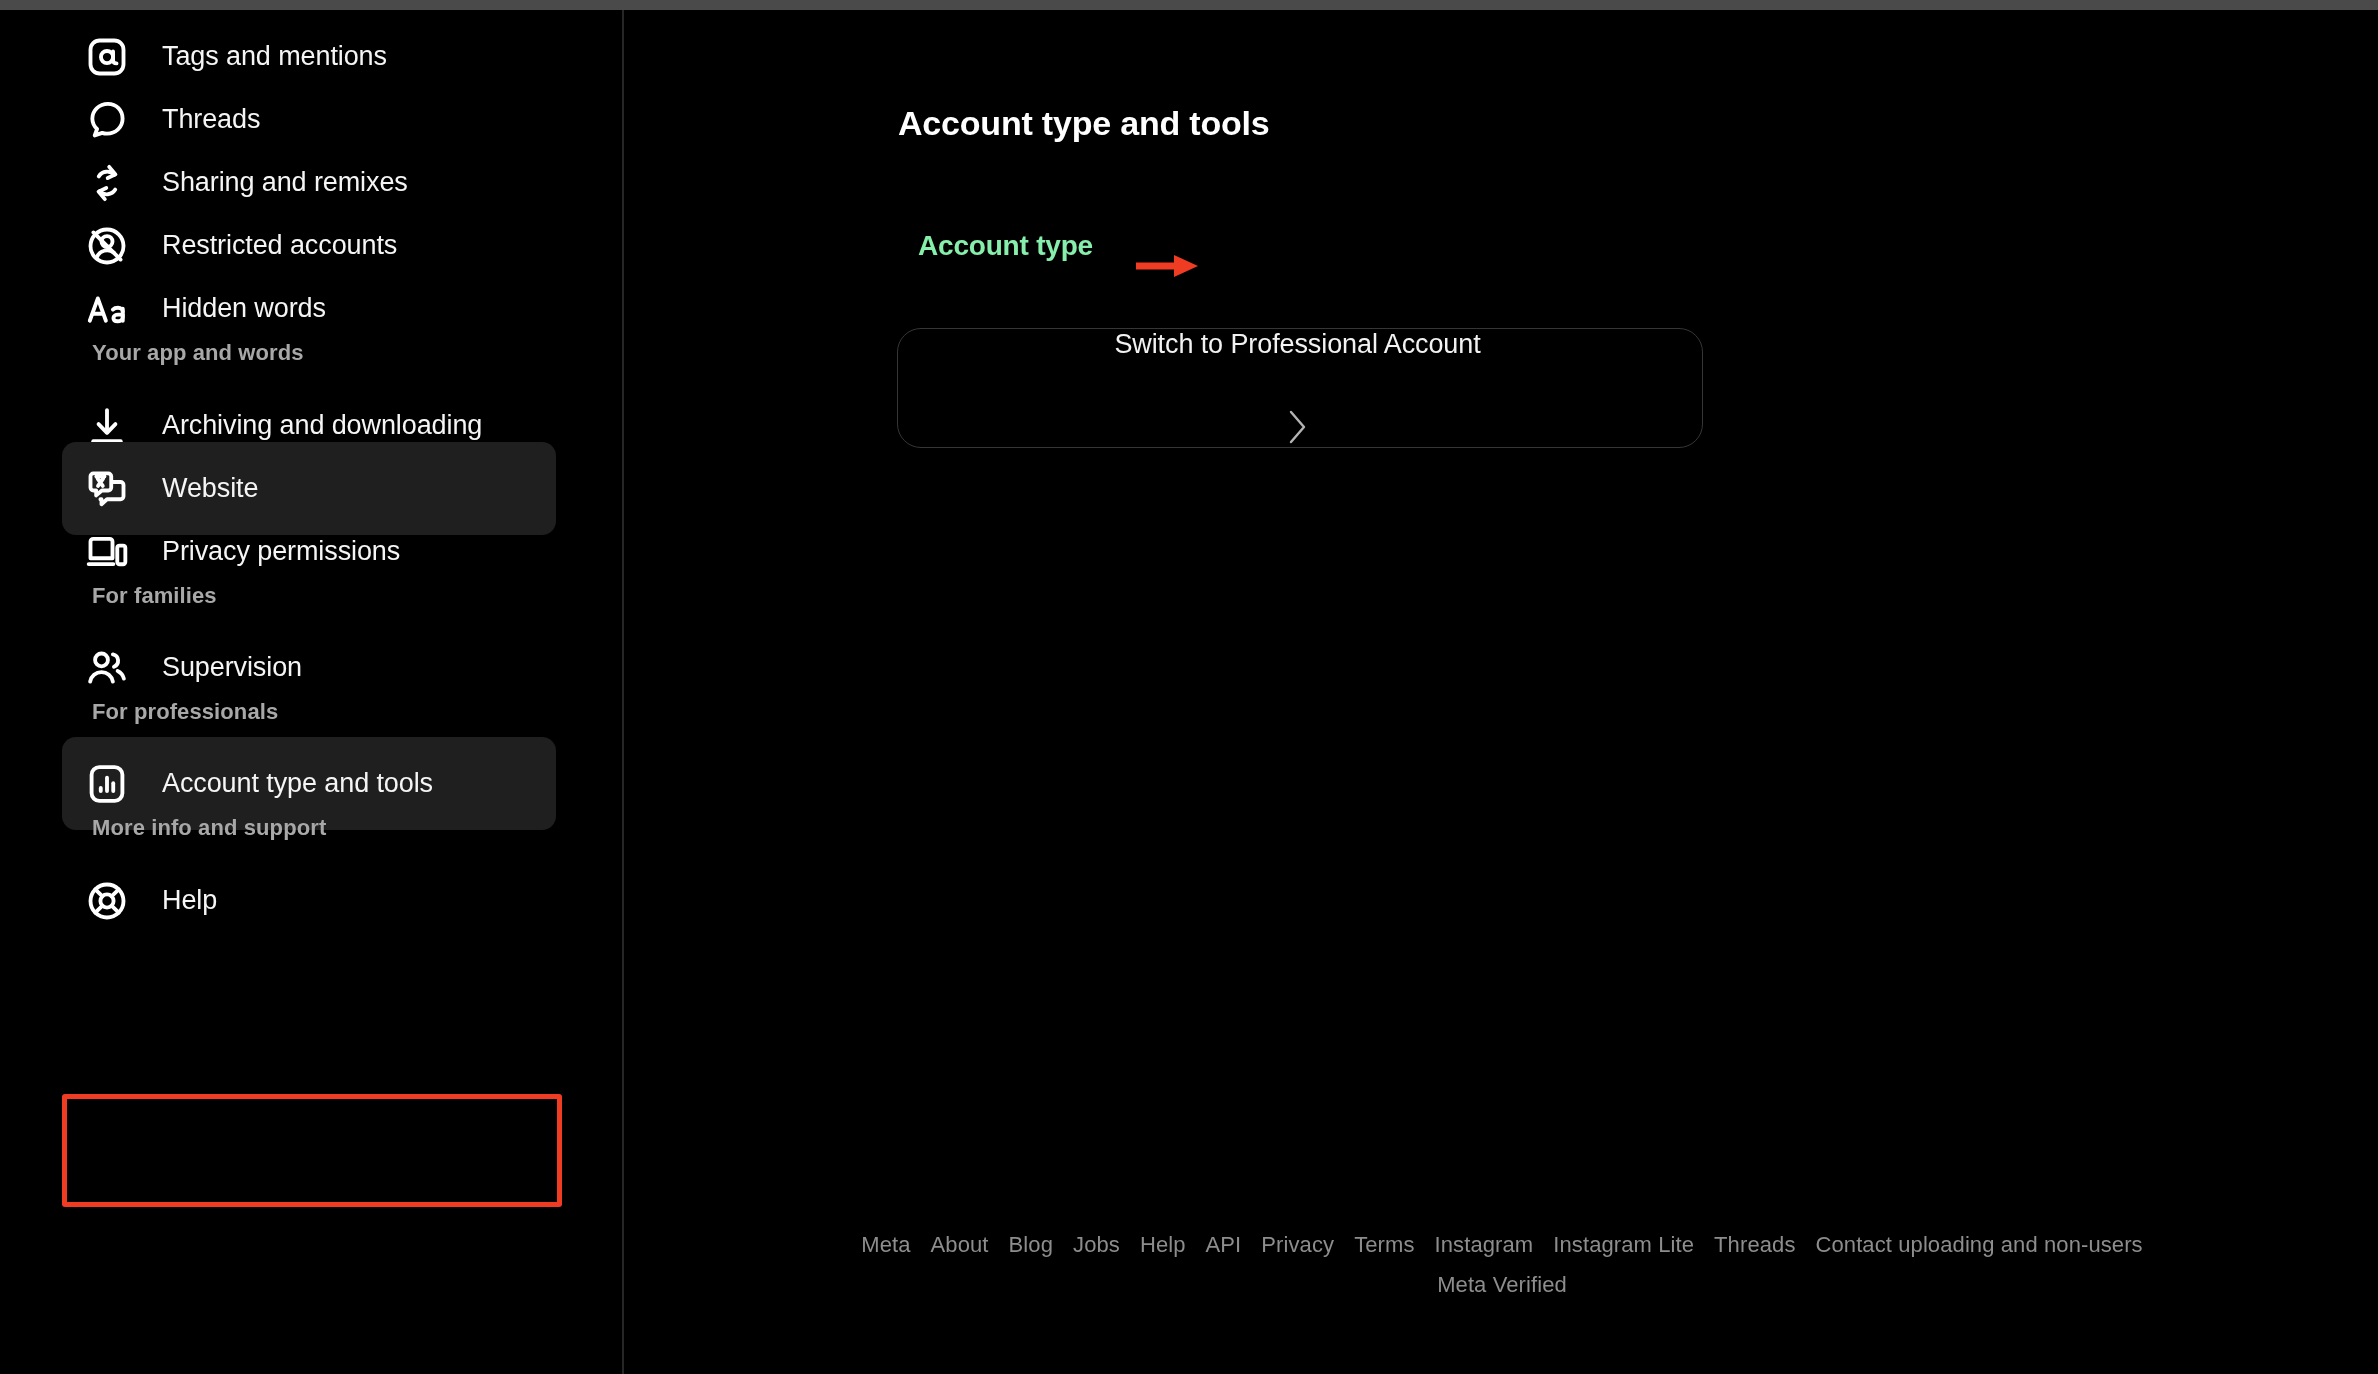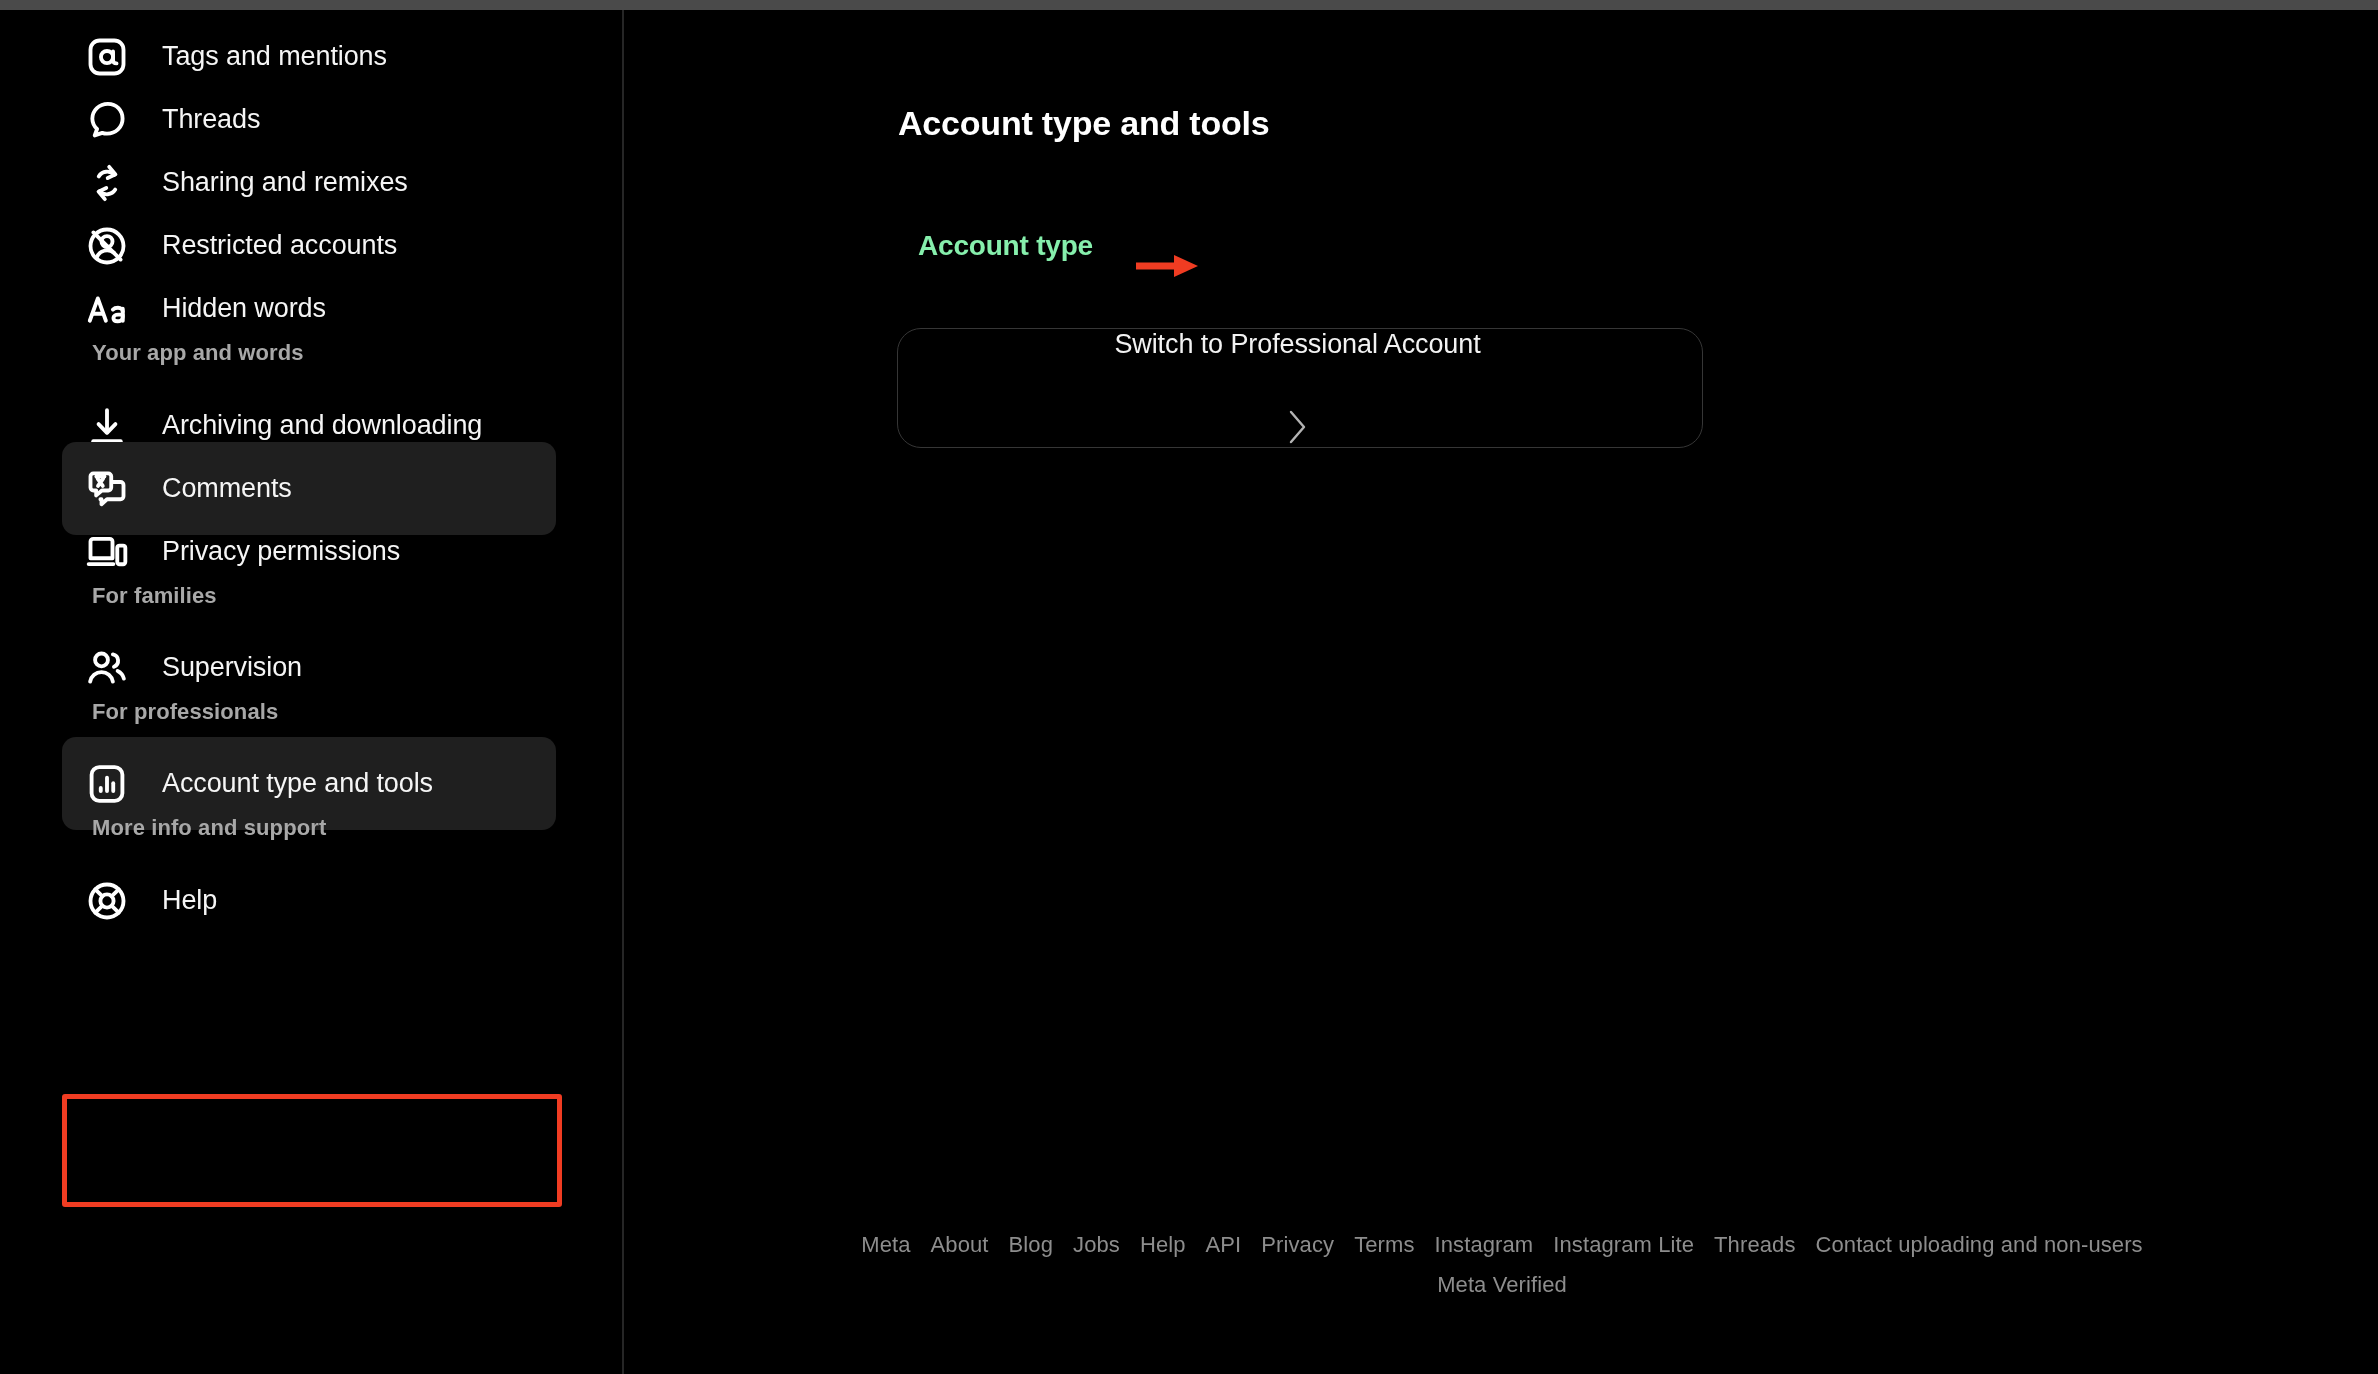--- a/index.html
+++ b/index.html
@@ -187,21 +187,21 @@
         </div>
         <div class="nav-item active" style="top: 432px;">
           <span class="icon">
             <svg width="44" height="44" viewBox="0 0 24 24">
               <path d="M3 5.1A1.6 1.6 0 0 1 4.6 3.5h8.1a1.6 1.6 0 0 1 1.6 1.6v6.1a1.6 1.6 0 0 1-1.6 1.6H9.2l-3.1 2.7v-2.7H4.6A1.6 1.6 0 0 1 3 11.2Z" stroke="currentColor" fill="none" stroke-width="2.1" stroke-linecap="round" stroke-linejoin="round"></path>
               <path d="M9.9 6.3 7.1 10.3M6.9 6.3 9.7 10.3" stroke="currentColor" fill="none" stroke-width="2.1" stroke-linecap="round" stroke-linejoin="round"></path>
               <line x1="6.2" y1="5.2" x2="10.6" y2="5.2" stroke="currentColor" fill="none" stroke-width="2.1" stroke-linecap="round" stroke-linejoin="round"></line>
               <path d="M14.8 8.2h4.6A1.6 1.6 0 0 1 21 9.8v6.2a1.6 1.6 0 0 1-1.6 1.6H12l-3 2.7v-2.7h-.6" stroke="currentColor" fill="none" stroke-width="2.1" stroke-linecap="round" stroke-linejoin="round"></path>
             </svg>
           </span>
-          <span class="label">Comments</span>
+          <span class="label">Website</span>
         </div>
         <div class="nav-item" style="top: 495px;">
           <span class="icon">
             <svg width="44" height="44" viewBox="0 0 24 24">
               <path d="M3 6.3a1.5 1.5 0 0 1 1.5-1.5h9a1.5 1.5 0 0 1 1.5 1.5v9.1H3Z" stroke="currentColor" fill="none" stroke-width="2.1" stroke-linecap="round" stroke-linejoin="round"></path>
               <line x1="2" y1="18.6" x2="15.5" y2="18.6" stroke="currentColor" fill="none" stroke-width="2.1" stroke-linecap="round" stroke-linejoin="round"></line>
               <rect x="17.6" y="8.5" width="4.4" height="10.2" rx="1.2" stroke="currentColor" fill="none" stroke-width="2.1" stroke-linecap="round" stroke-linejoin="round"></rect>
             </svg>
           </span>
           <span class="label">Privacy permissions</span>

